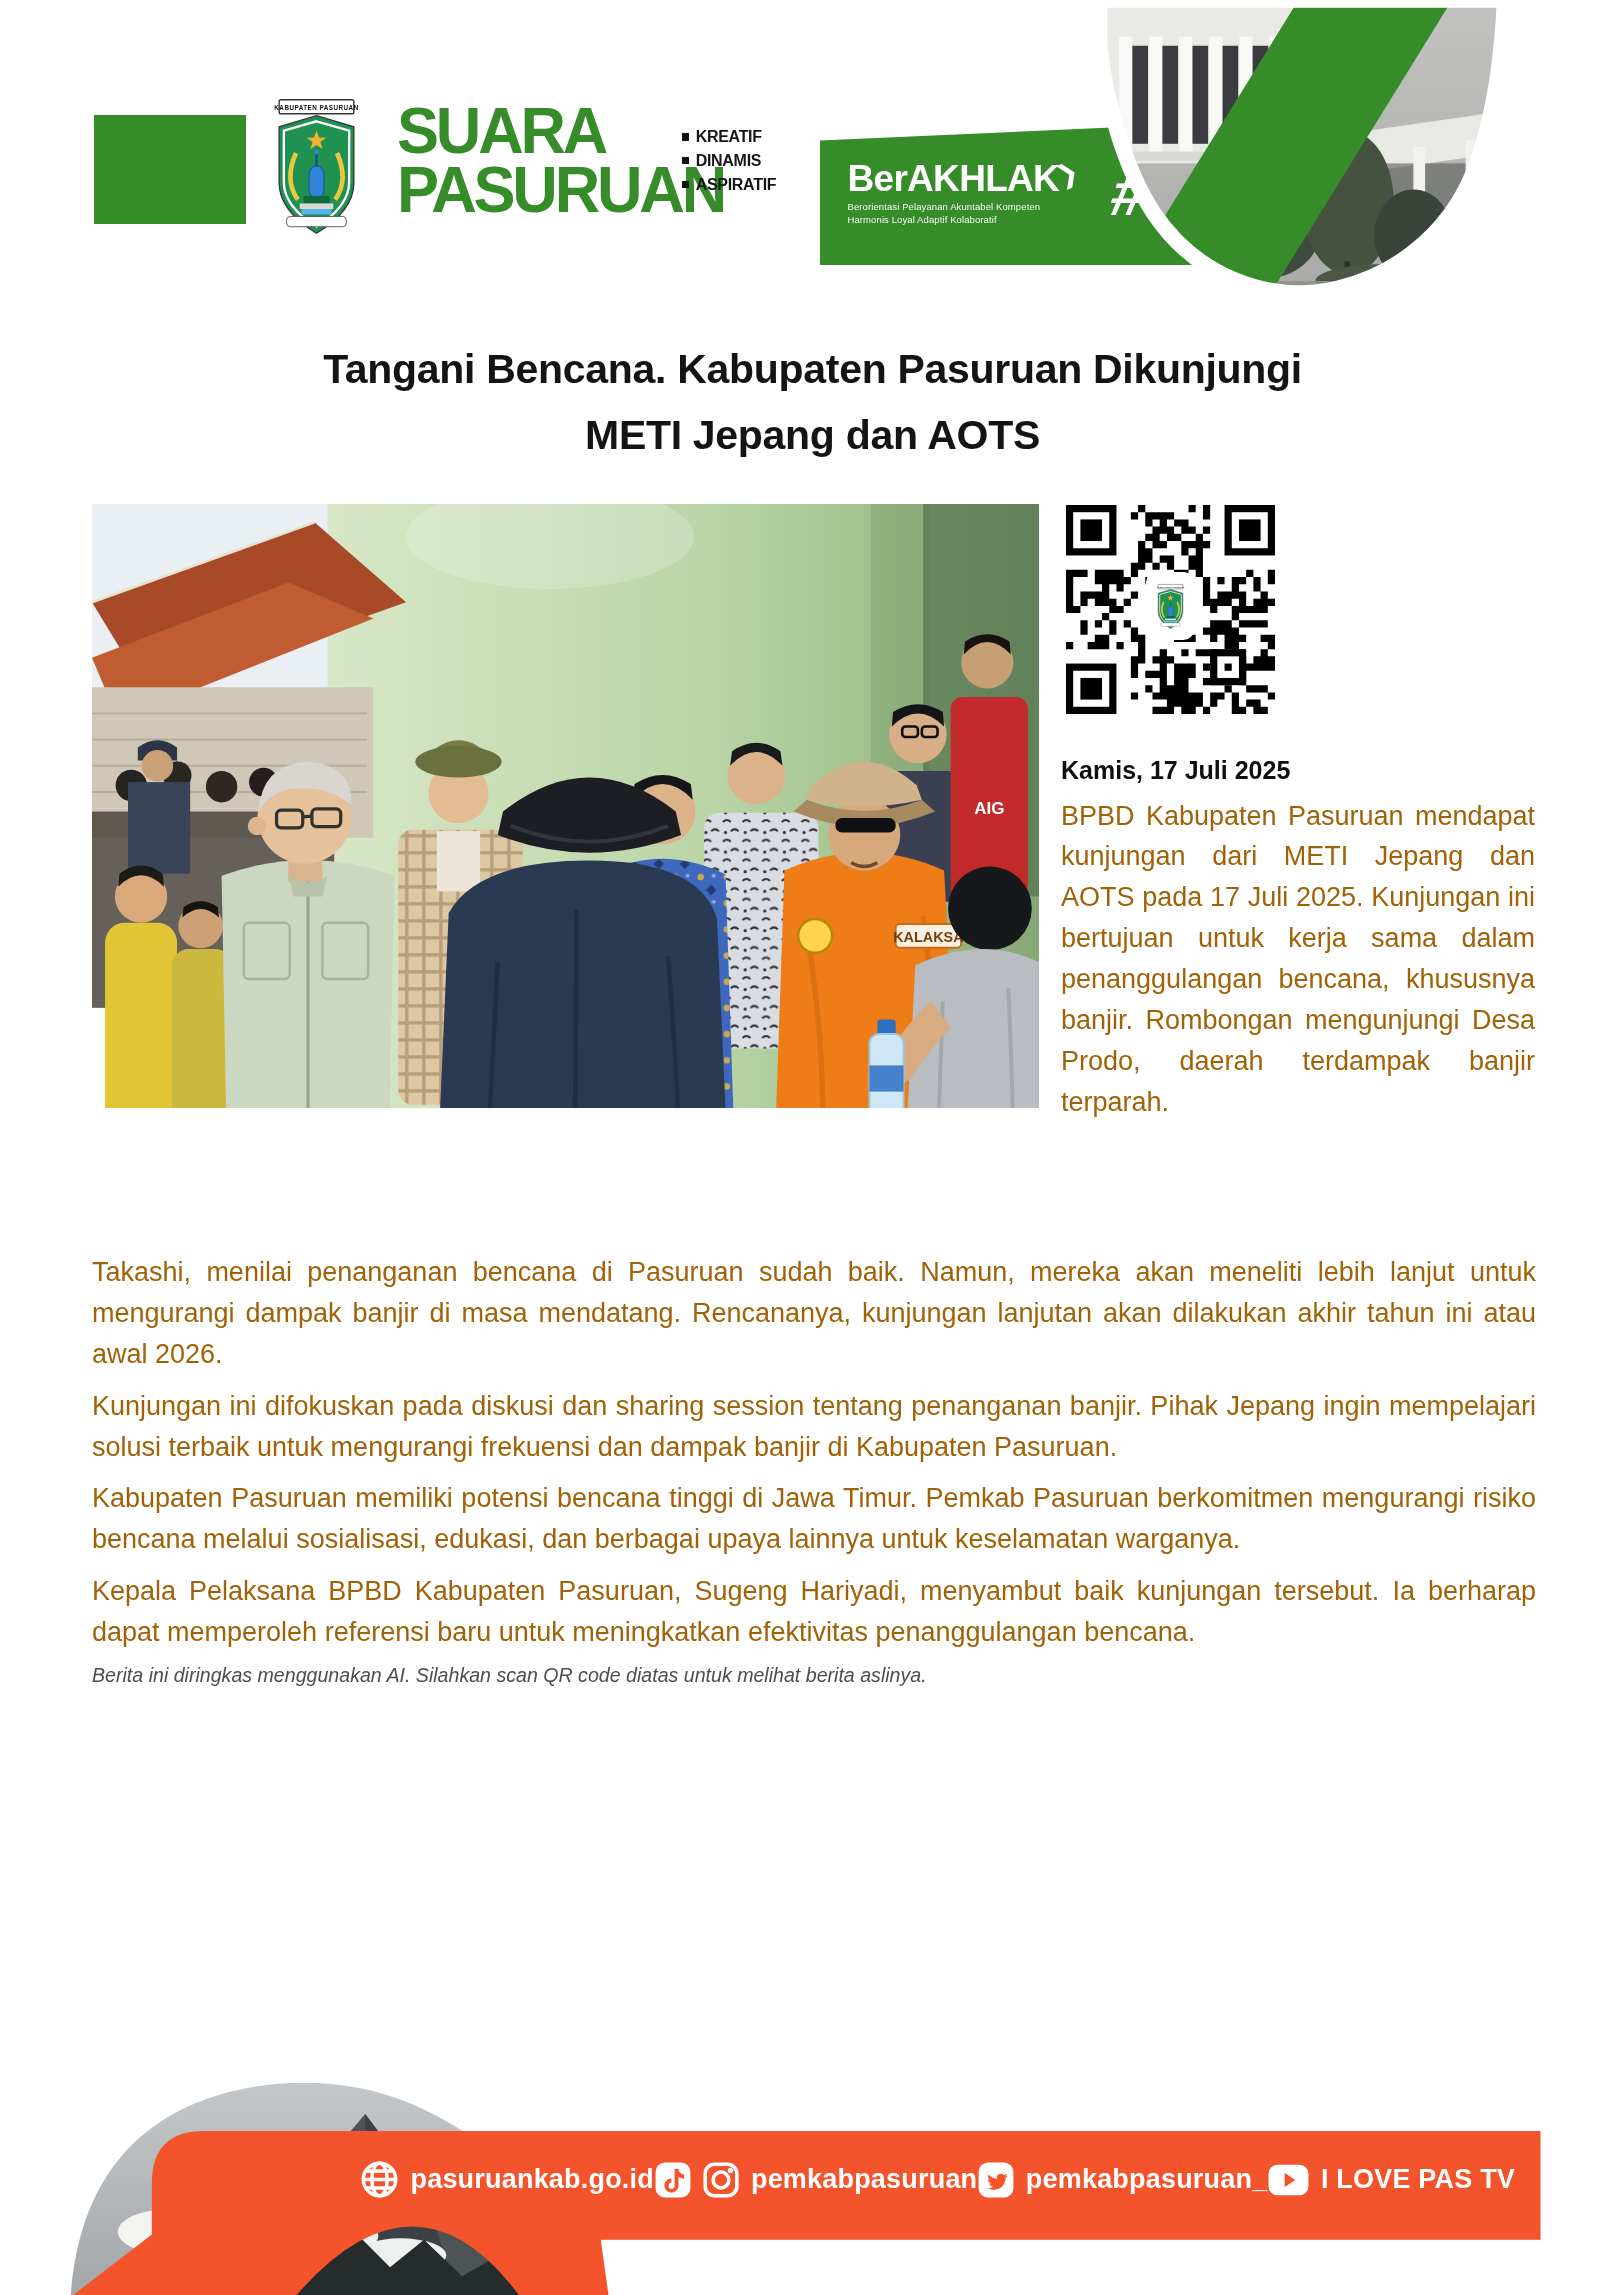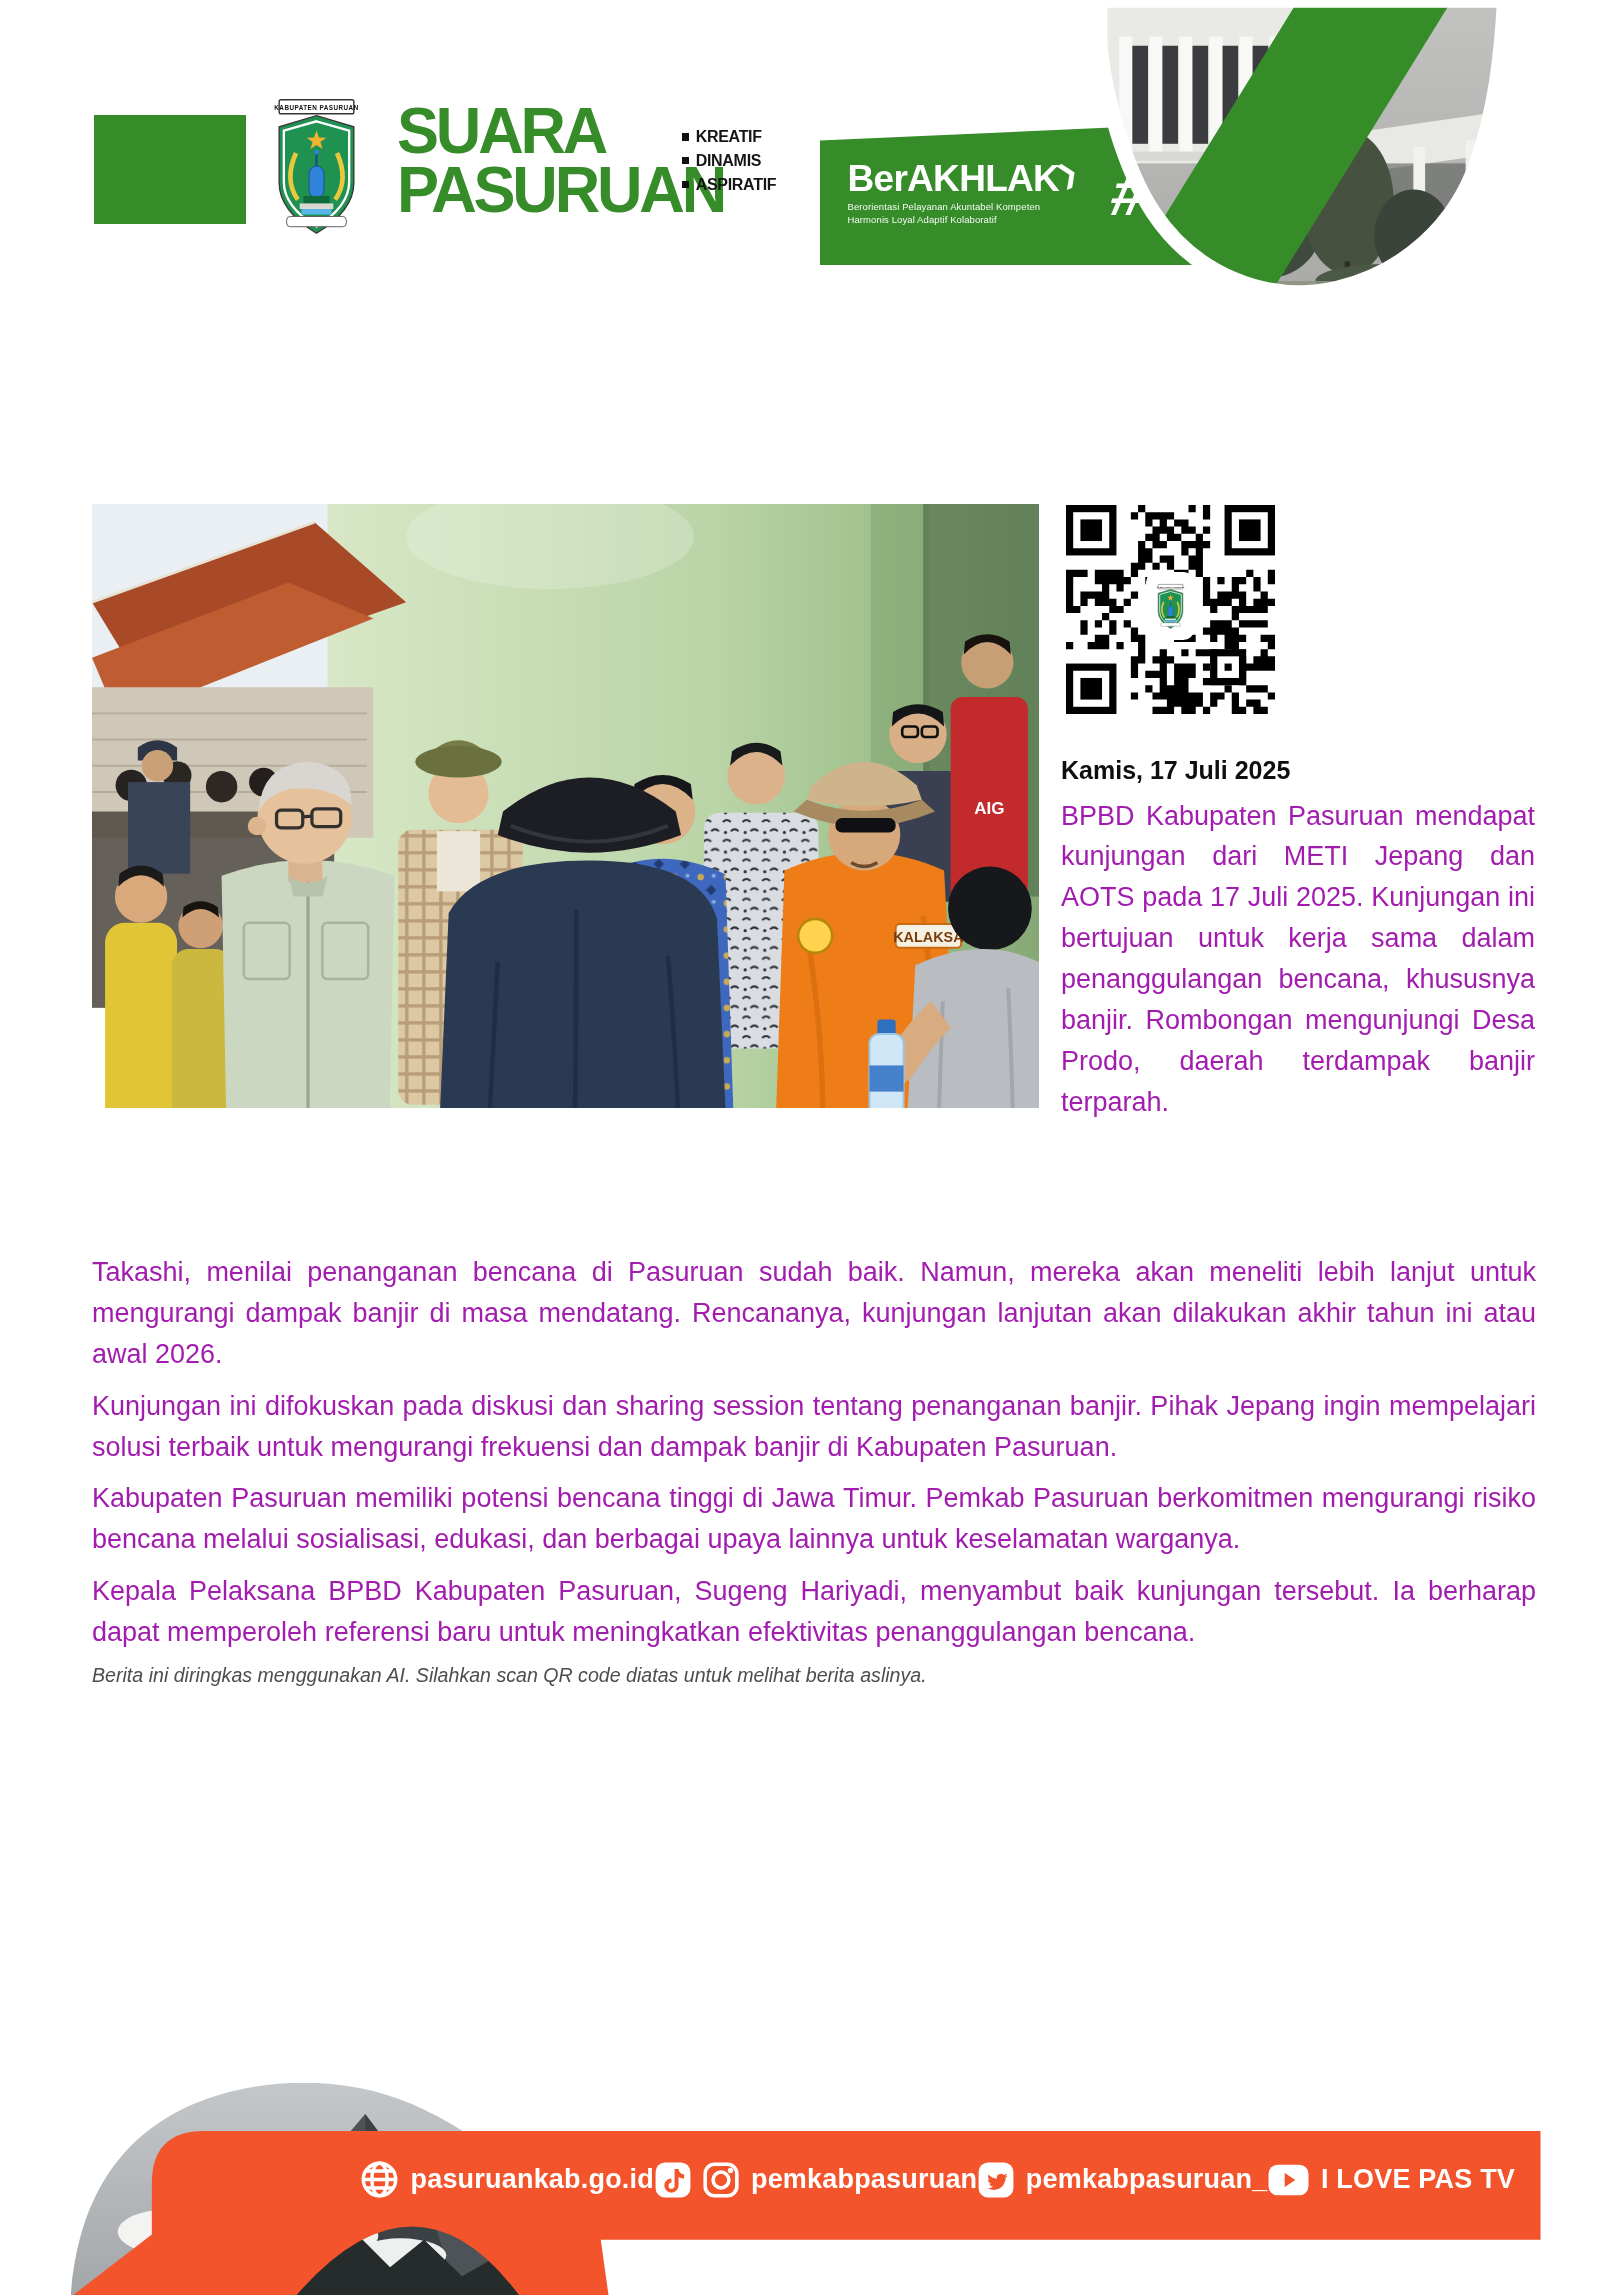--- a/index.html
+++ b/index.html
@@ -33,21 +33,21 @@
   
   .photo{left:92px;top:504px;width:947px;height:604px;overflow:hidden;}
   .cap{position:absolute;left:0;top:645px;width:100%;height:60px;background:rgba(52,52,52,.55);
        display:flex;align-items:flex-end;padding-left:17px;box-sizing:border-box;
        color:#14532d;font-size:30px;letter-spacing:0.3px;}
   .rcol{left:1061px;top:505px;width:474px;}
   .qrwrap{position:relative;width:209px;height:209px;margin-left:5.2px;}
   .qrlogo{position:absolute;left:80px;top:67px;width:48px;height:68px;background:#fff;border-radius:10.5px;
           display:flex;align-items:center;justify-content:center;}
   .date{margin-top:42px;font-size:25px;font-weight:bold;color:#0f0f0f;}
-  .p{font-size:27px;line-height:1.515;text-align:justify;color:#a21caf;margin:0;}
+  .p{font-size:27px;line-height:1.515;text-align:justify;color:#a16207;margin:0;}
   .rcol .p{margin-top:10.5px;}
   .pJust{text-align-last:justify;}
   .mtext{left:92px;top:1252px;width:1444px;}
   .mtext .p{margin-bottom:11px;}
   .fnote{font-size:19.6px;font-style:italic;color:#4d4d4d;margin-top:3.9px;}
 
   
   .footer-svg{left:0;top:1949px;}
   .frow{left:359px;top:2159px;display:flex;align-items:center;color:#fff;z-index:3;}
   .fitem{display:flex;align-items:center;gap:10.5px;font-size:27px;font-weight:bold;letter-spacing:0.2px;white-space:nowrap;}
@@ -162,20 +162,24 @@
       <rect x="295" y="380" width="10" height="70" fill="#2e2c26"></rect>
         <rect x="415" y="400" width="8" height="60" fill="#2e2c26"></rect>
       <ellipse cx="220" cy="420" rx="90" ry="30" fill="#55604c"></ellipse>
       <ellipse cx="480" cy="430" rx="110" ry="26" fill="#4c5846"></ellipse>
       <rect x="120" y="430" width="520" height="70" fill="#8d9383" opacity=".9"></rect>
       <path d="M 505,-70 L 140,520" stroke="#378C2A" stroke-width="200" stroke-linecap="round" fill="none"></path>
     </g>
     <path d="M 40,0 H 660 C 655,90 645,170 618,248 C 585,345 505,418 402,442 C 295,466 185,420 122,325 C 78,258 48,150 40,70 Z" fill="none" stroke="#ffffff" stroke-width="24"></path>
   </svg>
 
+  <div class="abs headline">
+    <div>Tangani Bencana. Kabupaten Pasuruan Dikunjungi</div>
+    <div>METI Jepang dan AOTS</div>
+  </div>
 
   <div class="abs photo">
     <svg width="947" height="708" viewBox="0 0 1447 1082" preserveAspectRatio="none">
       <defs>
         <linearGradient id="wallG" x1="0" y1="0" x2="1" y2="0">
           <stop offset="0" stop-color="#d8e7c6"></stop>
             <stop offset=".55" stop-color="#b9d4a6"></stop>
           <stop offset=".8" stop-color="#9dbf8b"></stop>
             <stop offset="1" stop-color="#86a876"></stop>
         </linearGradient>

